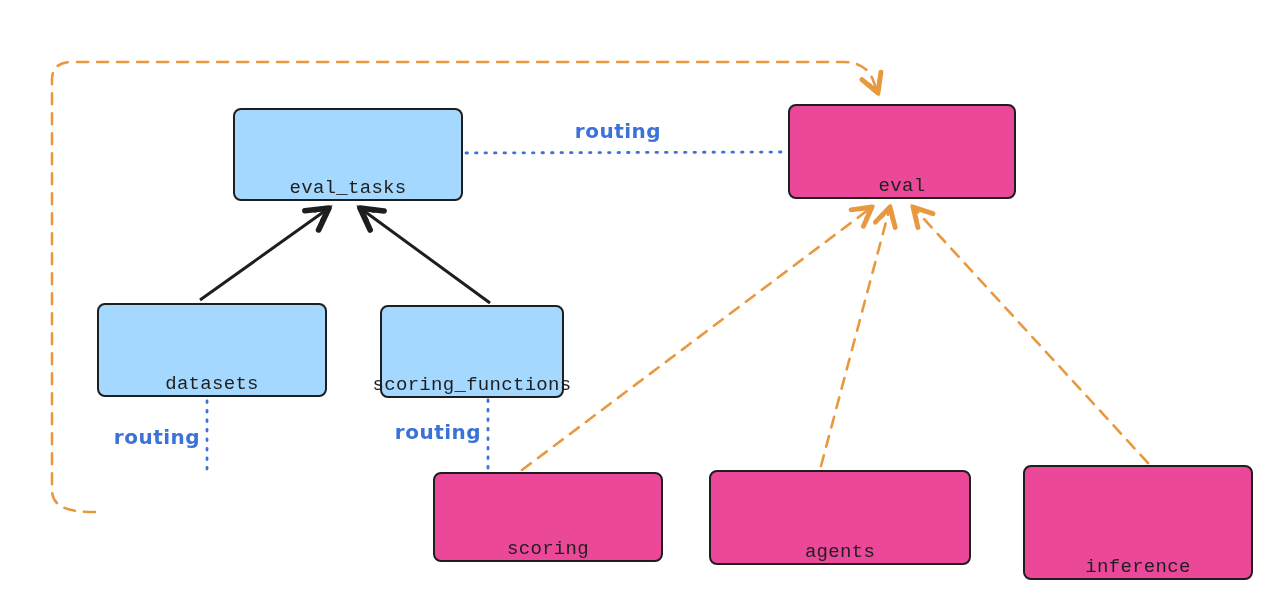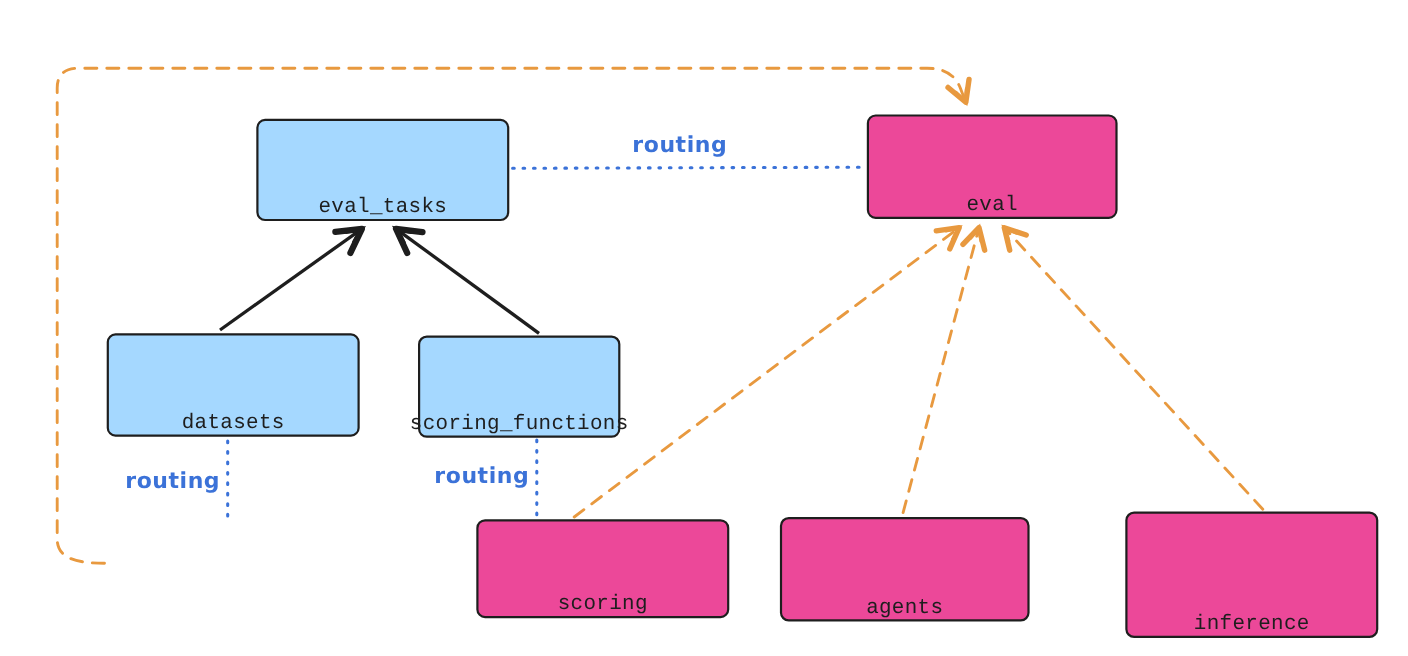--- a/index.html
+++ b/index.html
@@ -80,21 +80,21 @@
 
   <div class="node blue" style="left:380px; top:305px; width:184px; height:93px;">
     <span>scoring_functions</span>
   </div>
 
 
   <div class="node green" style="left:385px; top:472px; width:230px; height:90px;margin-left:48px;">
     <span>scoring</span>
   </div>
 
-  <div class="node green" style="left:709px; top:470px; width:227px; height:95px;">
+  <div class="node green" style="left:709px; top:470px; width:262px; height:95px;">
     <span>agents</span>
   </div>
 
   <div class="node green" style="left:1023px; top:465px; width:230px; height:115px;">
     <span>inference</span>
   </div>
 
   <span class="routing-label" style="left:618px; top:131px;">routing</span>
   <span class="routing-label" style="left:157px; top:437px;">routing</span>
   <span class="routing-label" style="left:438px; top:432px;">routing</span>

